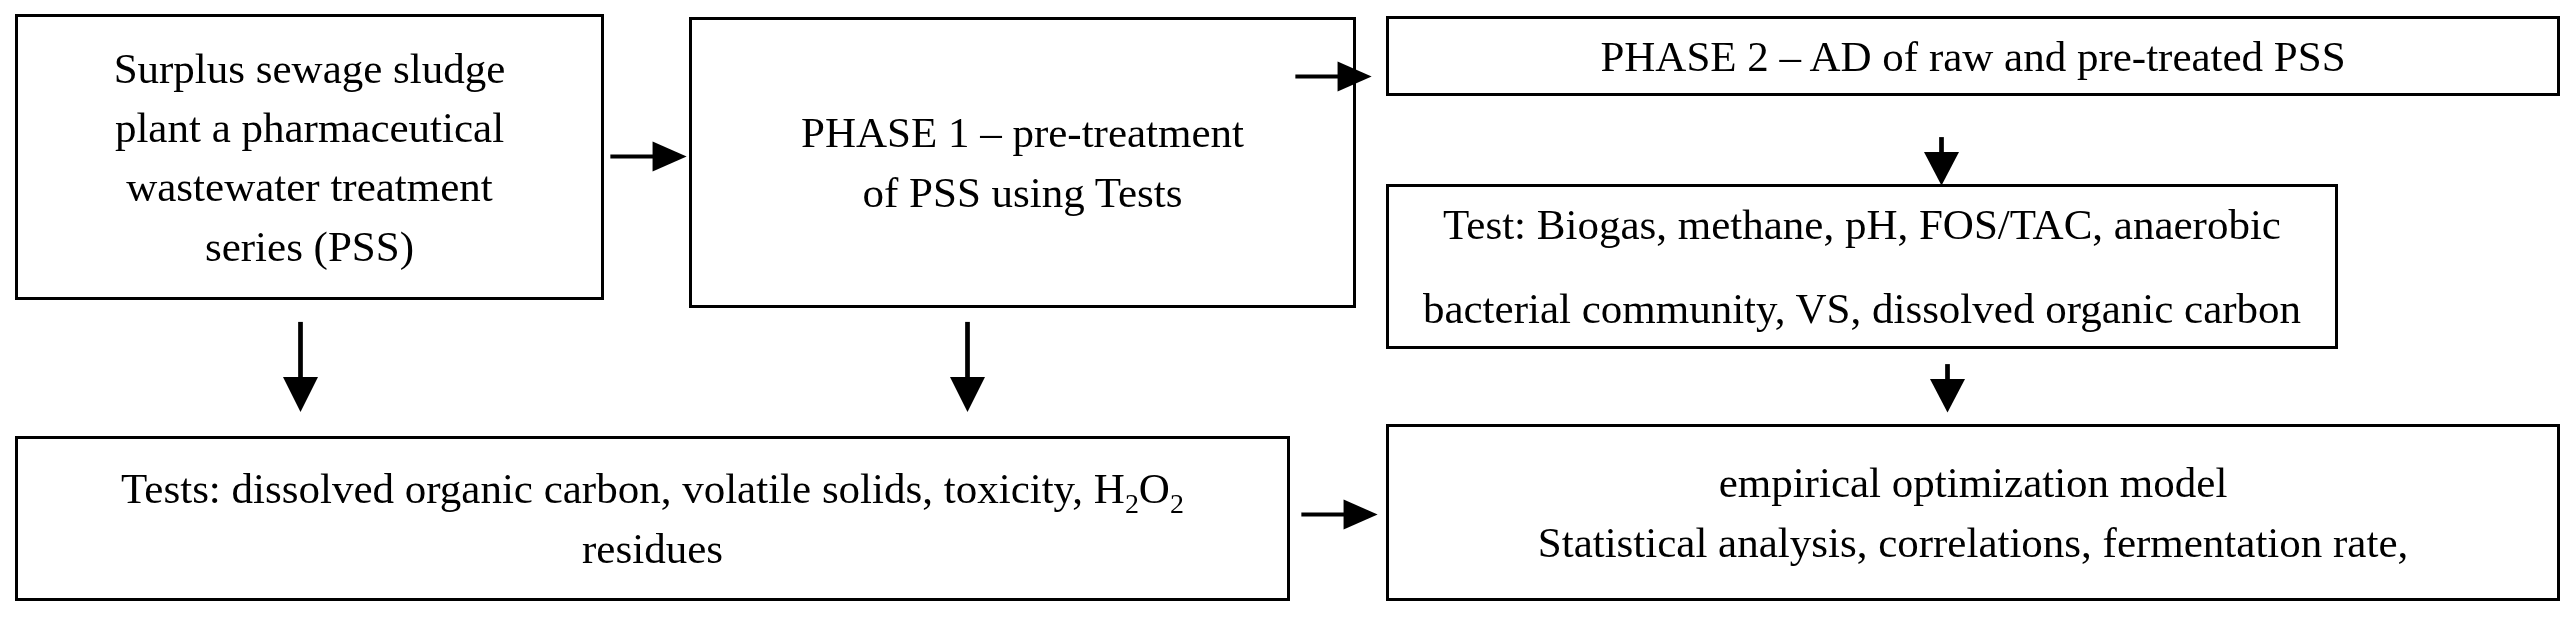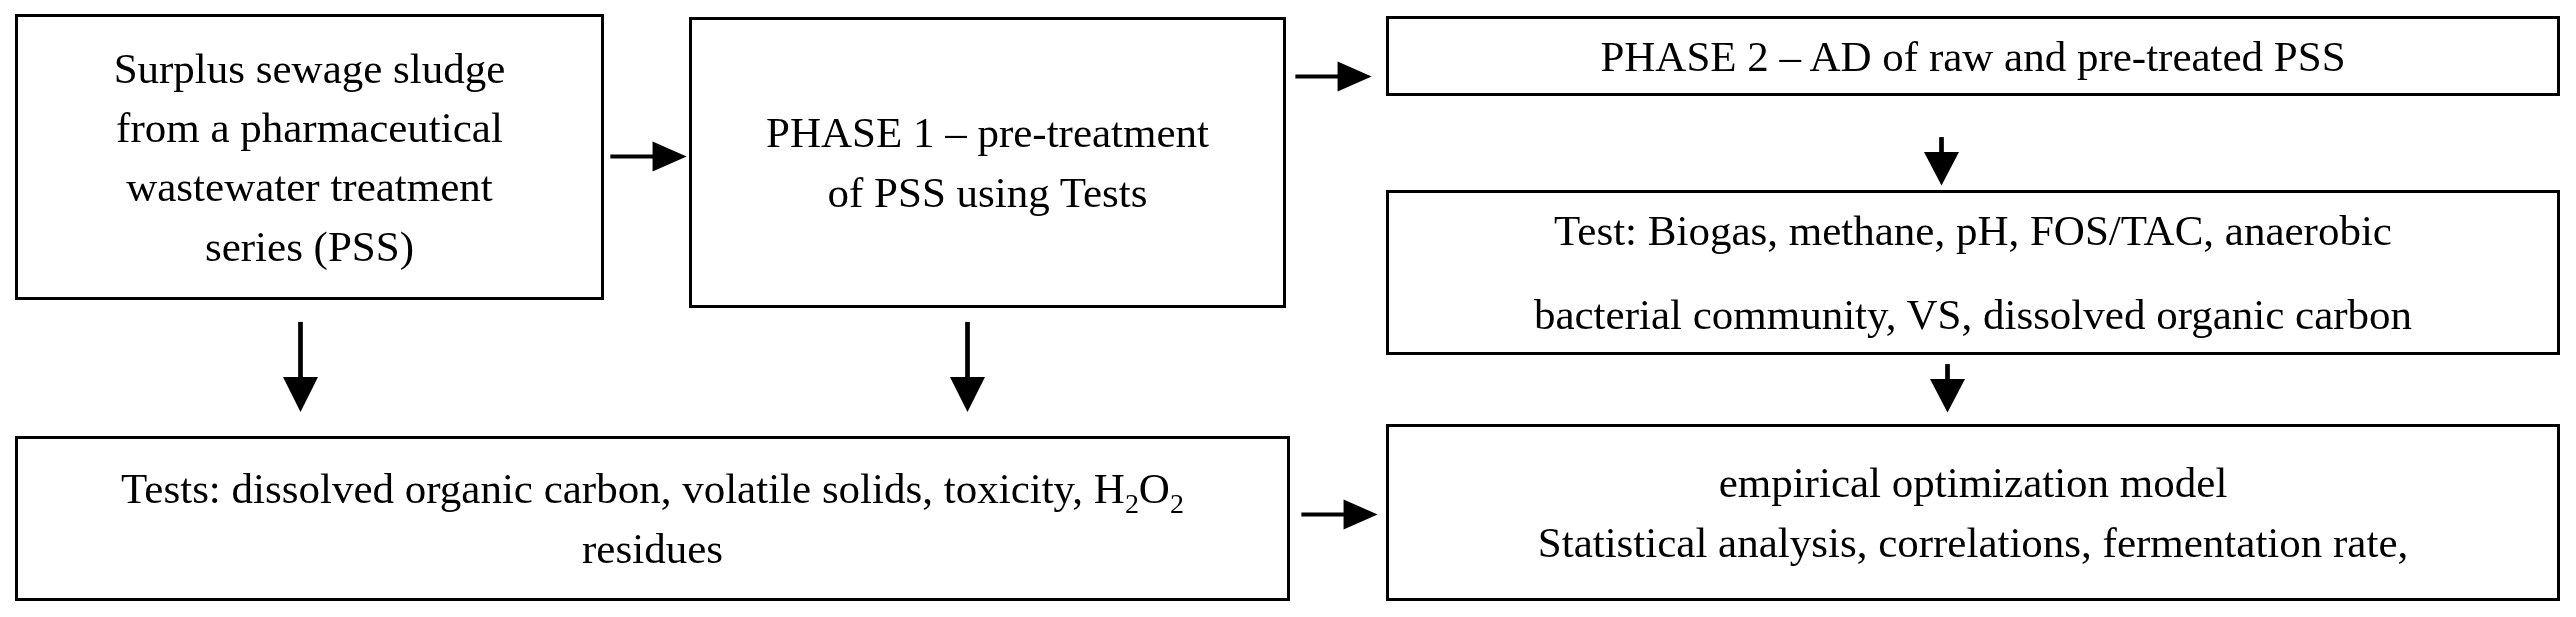--- a/index.html
+++ b/index.html
@@ -27,36 +27,36 @@
     align-items: center;
     text-align: center;
     font-size: 43px;
     line-height: 1.38;
   }
   .fbox .line { white-space: nowrap; }
   sub { font-size: 0.65em; line-height: 0; }
 
   
   .box-source   { left: 15px;   top: 14.3px;  width: 589px;  height: 286px; }
-  .box-phase1   { left: 689px; top: 17px;  width: 597px;  height: 291px; }
+  .box-phase1   { left: 689px; top: 17px;  width: 667px;  height: 291px; }
   .box-phase2   { left: 1386px; top: 16.3px;  width: 1174px; height: 80px; }
-  .box-testad   { left: 1386px; top: 190px; width: 1174px; height: 165px; gap: 24px; }
+  .box-testad   { left: 1386px; top: 184px; width: 952px; height: 165px; gap: 24px; }
   .box-tests    { left: 15px;   top: 436px; width: 1275px; height: 165px; justify-content: center; }
   .box-stats    { left: 1386px; top: 424px; width: 1174px; height: 177px; }
 
   .arrow { position: absolute; }
 </style>
 </head>
 <body>
 
 <div class="canvas">
 
   <div class="fbox box-source">
     <div class="line">Surplus sewage sludge</div>
-    <div class="line">from a pharmaceutical</div>
+    <div class="line">plant a pharmaceutical</div>
     <div class="line">wastewater treatment</div>
     <div class="line">series (PSS)</div>
   </div>
 
   <div class="fbox box-phase1">
     <div class="line">PHASE 1 – pre-treatment</div>
     <div class="line">of PSS using Tests</div>
   </div>
 
   <div class="fbox box-phase2">

